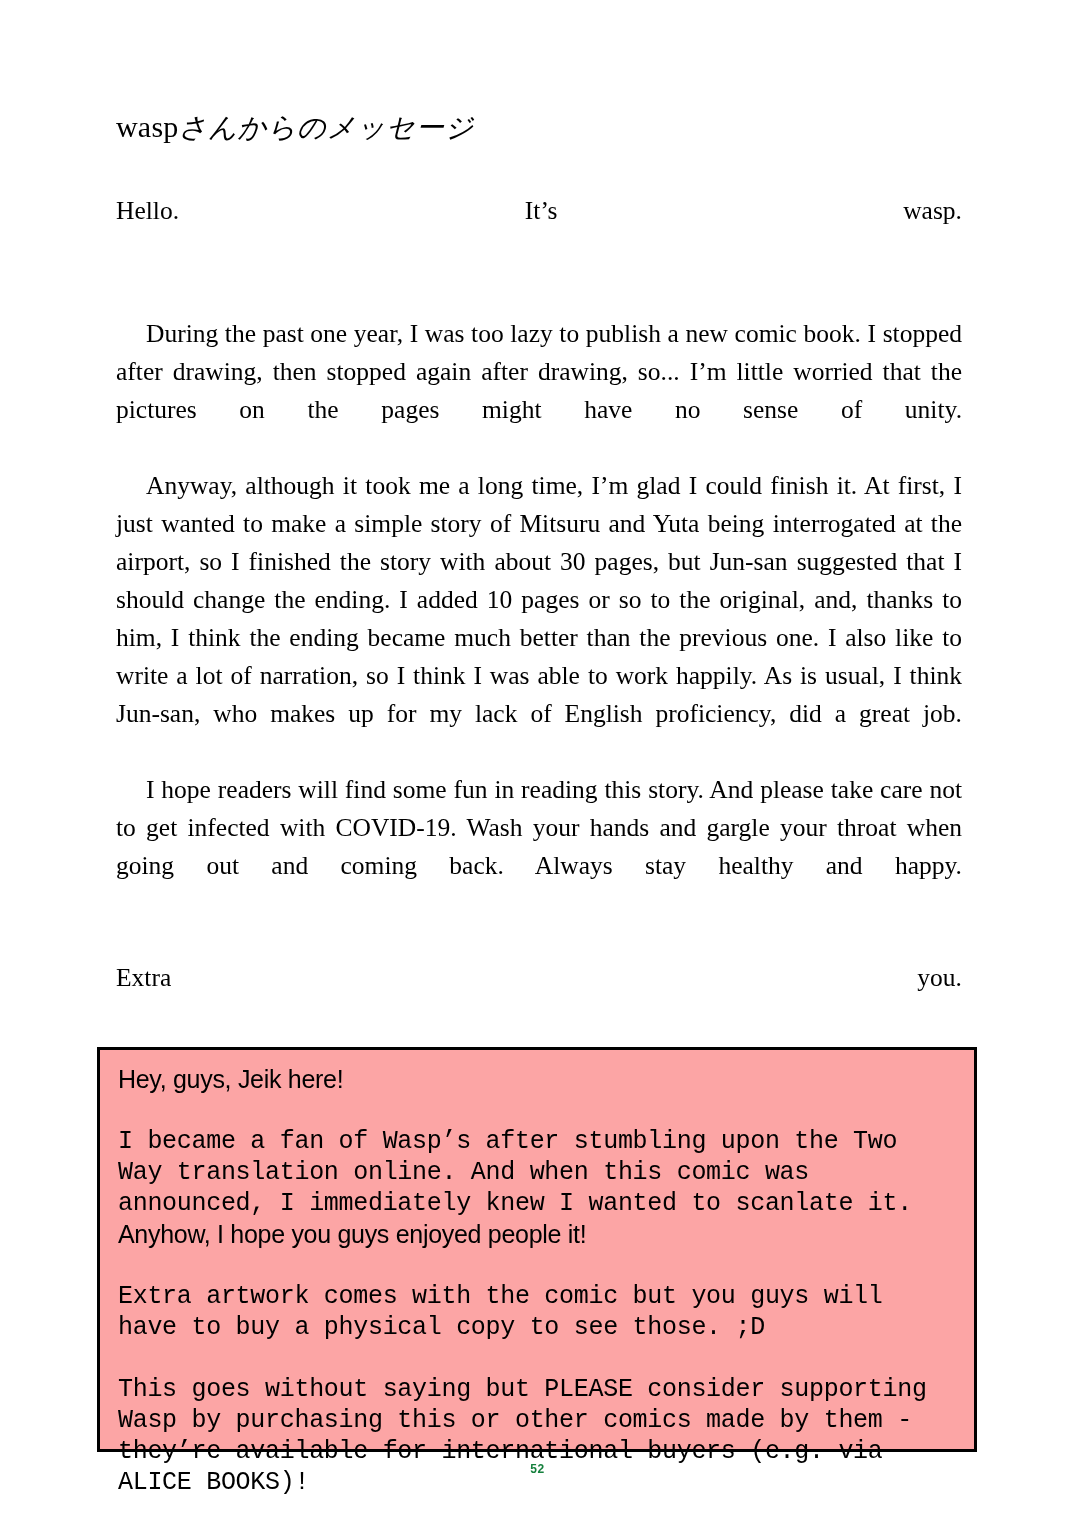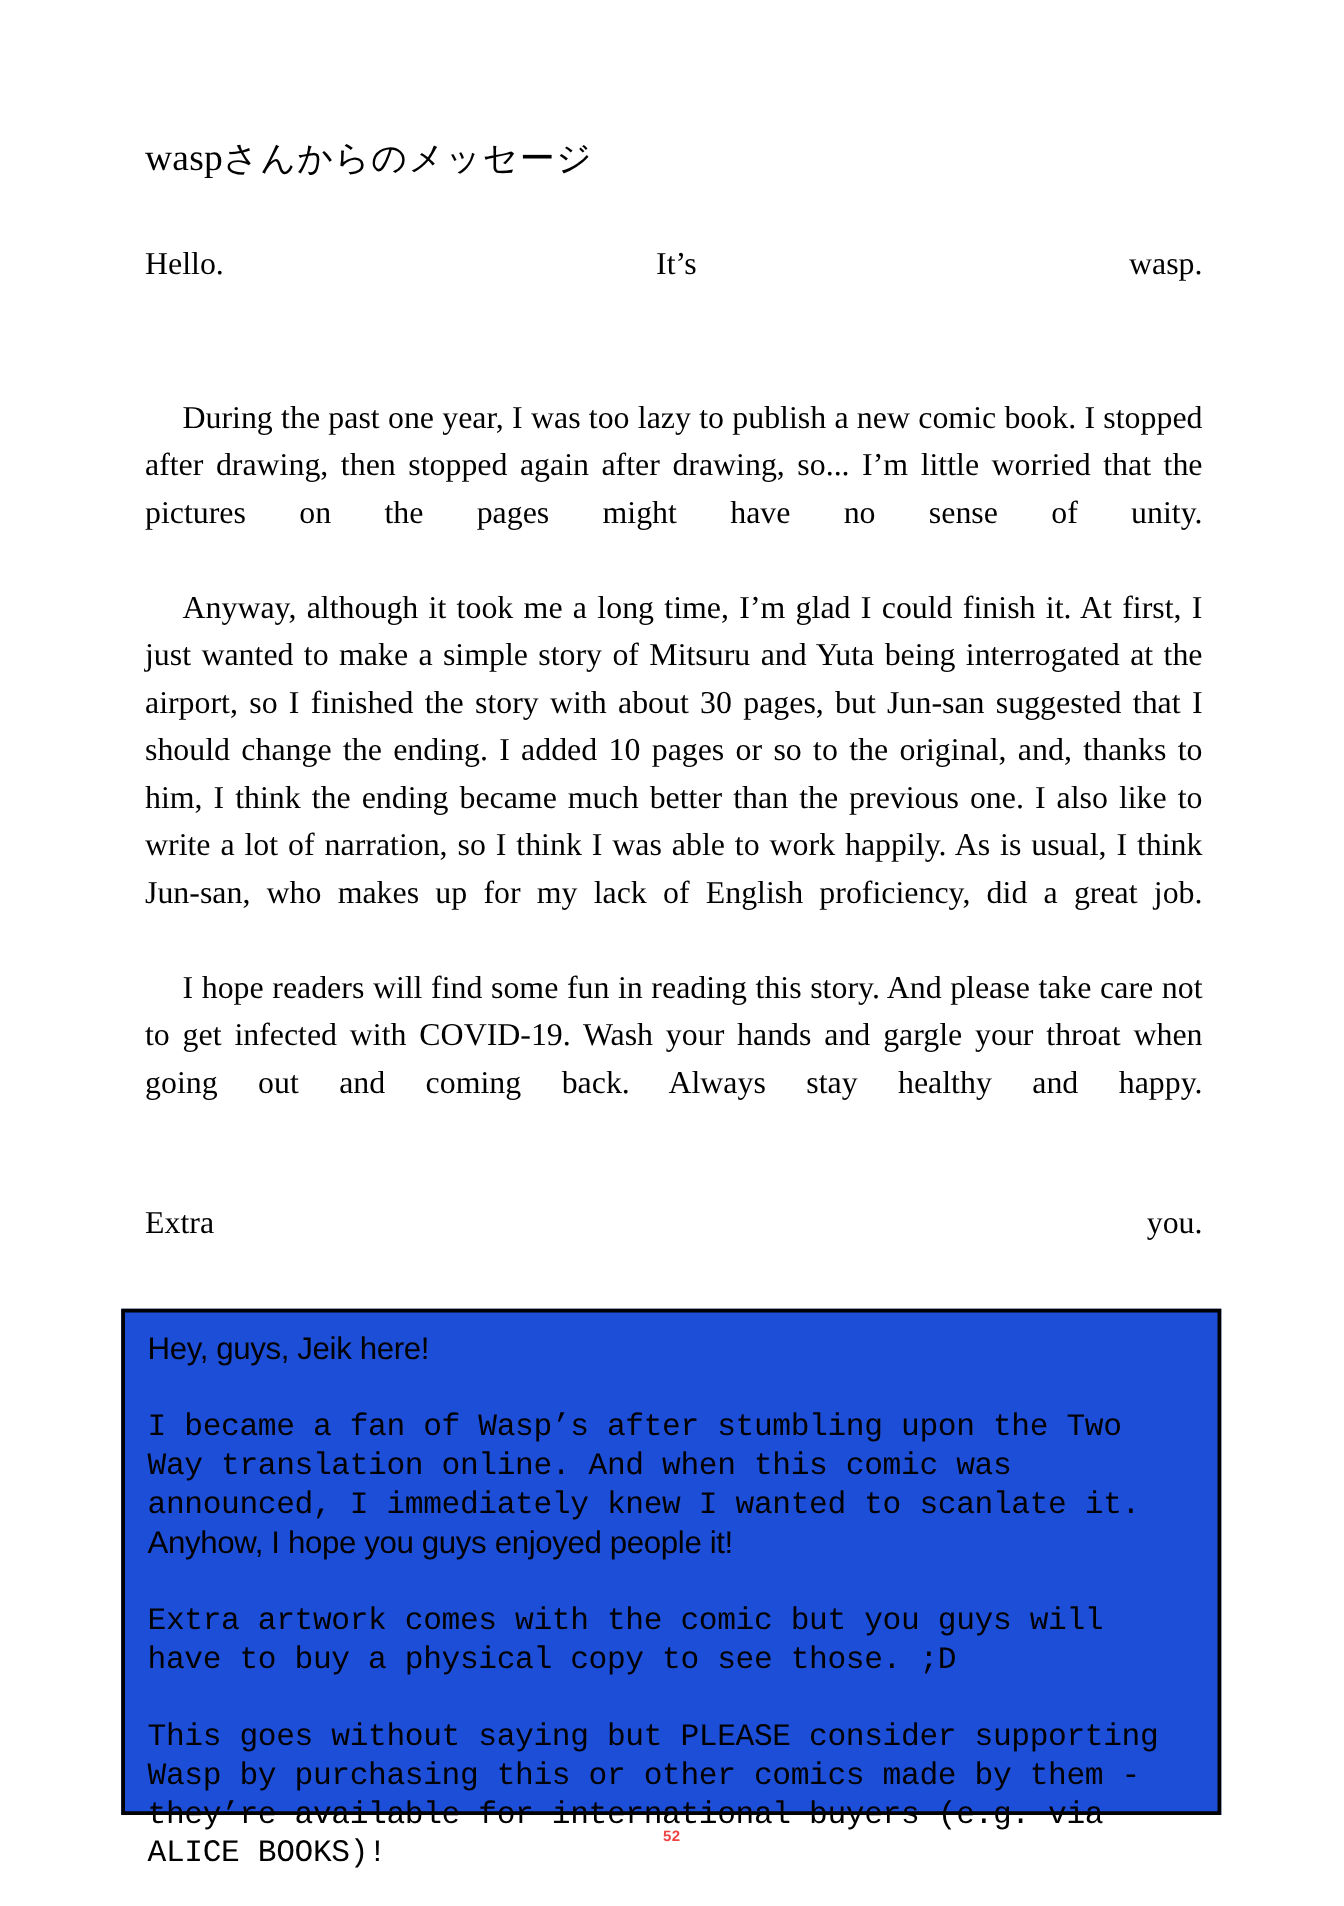--- a/index.html
+++ b/index.html
@@ -31,20 +31,21 @@
     font-weight: 400;
     line-height: 1.25;
     margin: 0 0 46px 0;
     letter-spacing: 0.2px;
     white-space: nowrap;
   }
   .doc-title .jp {
     font-family: "DejaVu Sans", sans-serif;
     font-size: 28px;
     letter-spacing: 1px;
+    font-style: italic;
   }
 
   p.body-para {
     margin: 0;
     font-size: 25.5px;
     line-height: 38px;
     text-align: justify;
     text-justify: inter-word;
     -webkit-hyphens: none;
     hyphens: none;
@@ -64,21 +65,21 @@
 
   
   .note-box {
     position: absolute;
     left: 97px;
     top: 1047px;
     width: 880px;
     height: 405px;
     box-sizing: border-box;
     border: 3px solid #000000;
-    background: #1d4ed8;
+    background: #fca5a5;
     padding: 14px 18px 10px 18px;
     font-family: "Liberation Sans Narrow", "Liberation Sans", "DejaVu Sans", sans-serif;
   }
   .note-box p {
     margin: 0;
     font-size: 25px;
     line-height: 31px;
     letter-spacing: -0.3px;
     text-align: left;
     color: #000000;
@@ -89,21 +90,21 @@
   .page-number {
     position: absolute;
     left: 0;
     top: 1462px;
     width: 1075px;
     text-align: center;
     font-family: "Liberation Sans", "DejaVu Sans", sans-serif;
     font-size: 12px;
     font-weight: bold;
     letter-spacing: 0.5px;
-    color: #ef4444;
+    color: #15803d;
   }
 </style>
 </head>
 <body>
 
 <div class="page">
 
   <div class="afterword">
 
     <h1 class="doc-title"><span>wasp</span><span class="jp">さんからのメッセージ</span></h1>

